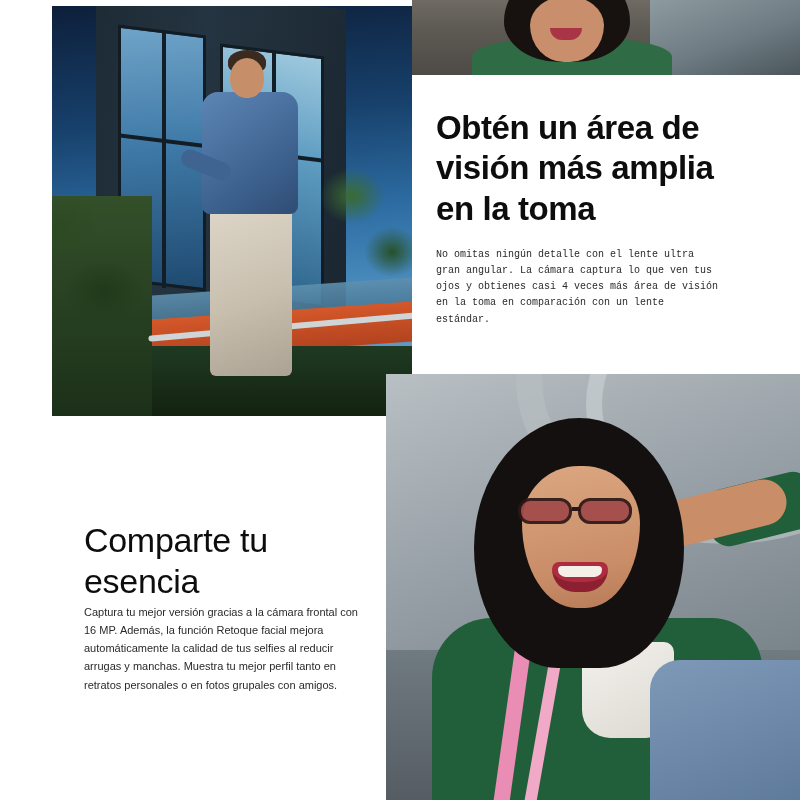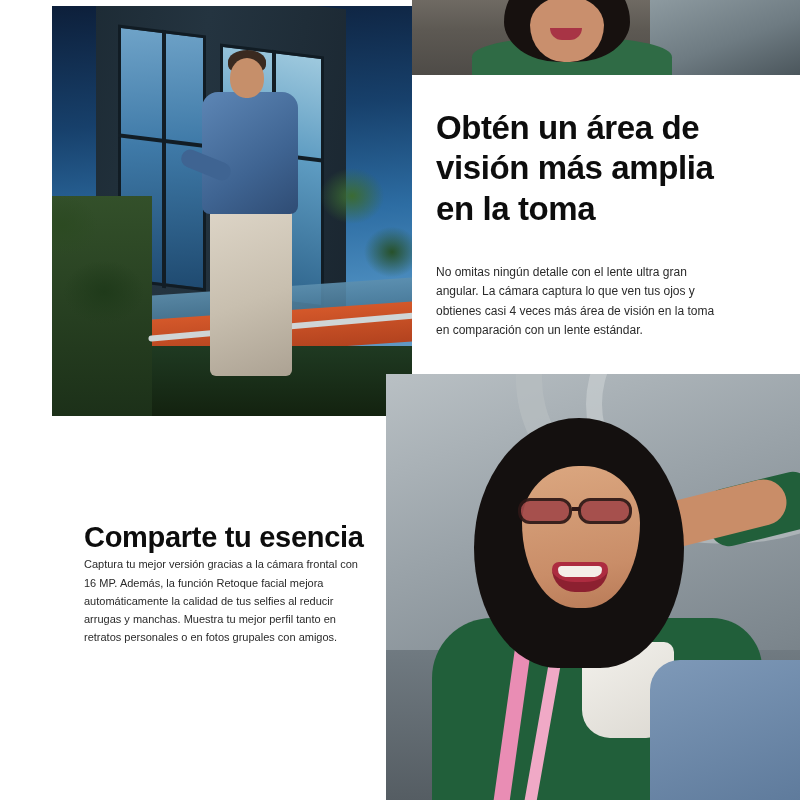--- a/index.html
+++ b/index.html
@@ -209,38 +209,39 @@
     width: 300px;
   }
   .headline-1 {
     font-size: 33px;
     line-height: 1.22;
     font-weight: 700;
     letter-spacing: -0.4px;
     color: #0d0d0d;
   }
   .body-1 {
-    margin-top: 34px;
-    font-size: 12px;
+    margin-top: 18px;
+    font-size: 10px;
     line-height: 1.62;
     color: #2a2a2a;
     width: 288px;
+    font-family: Liberation Mono, monospace;
   }
 
   
   .block-left {
     position: absolute;
     left: 84px;
     top: 520px;
     width: 290px;
   }
   .headline-2 {
-    font-size: 29px;
+    font-size: 34px;
     line-height: 1.22;
-    font-weight: 700;
+    font-weight: 400;
     letter-spacing: -0.3px;
     color: #0d0d0d;
   }
   .body-2 {
     font-size: 11px;
     line-height: 1.65;
     color: #2a2a2a;
     width: 282px;
   }
 

